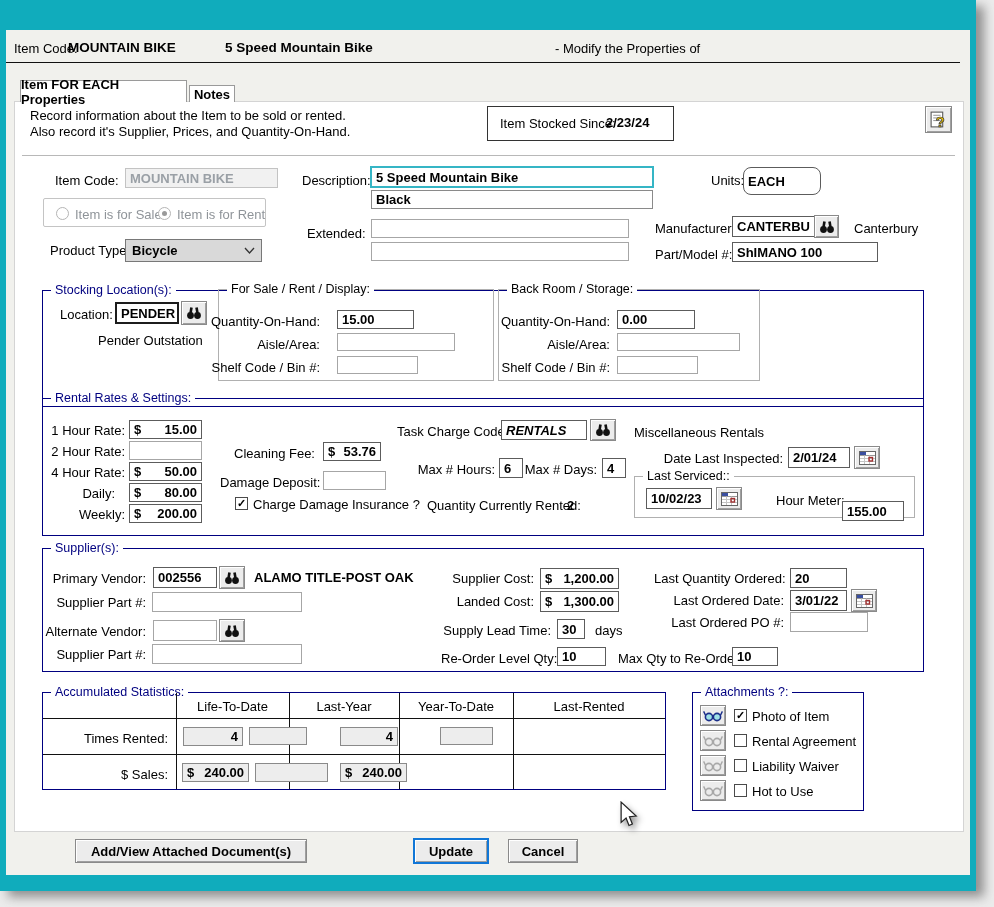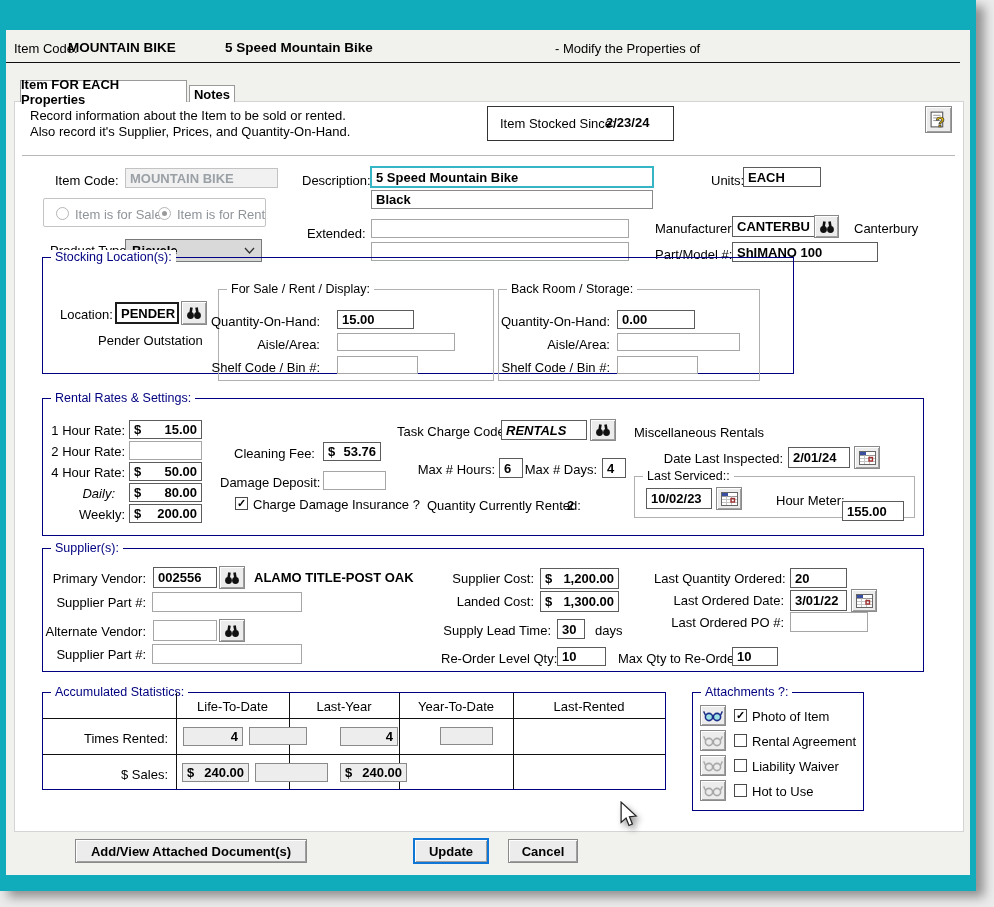--- a/index.html
+++ b/index.html
@@ -78,21 +78,21 @@
         </svg>
       </div>
       <div class="z" style="position:absolute; left:16px; top:125px; width:933px; height:1px; background:#b8b8b8;"></div>
 
       <div class="lbl z" style="left:49px; top:143px;">Item Code:</div>
       <div class="fld disabled z" style="left:119px; top:138px; width:153px; height:20px;">MOUNTAIN BIKE</div>
       <div class="lbl z" style="left:296px; top:143px;">Description:</div>
       <div class="fld focus z" style="left:364px; top:136px; width:284px; height:22px;">5 Speed Mountain Bike</div>
       <div class="fld z" style="left:365px; top:160px; width:282px; height:19px; border-color:#8a8a8a;">Black</div>
       <div class="lbl z" style="left:705px; top:143px;">Units:</div>
-      <div class="fld z" style="left:737px; top:137px; width:78px; height:20px;">EACH</div>
+      <div class="fld z" style="left:737px; top:137px; width:78px; height:28px;border-radius:8px;">EACH</div>
 
       <div class="z" style="position:absolute; left:37px; top:168px; width:223px; height:29px; border:1px solid #c4c4c4; border-radius:2px;"></div>
       <div class="radio z" style="left:50px; top:177px;"></div>
       <div class="lbl graytxt z" style="left:69px; top:177px;">Item is for Sale</div>
       <div class="radio z on" style="left:152px; top:177px;"></div>
       <div class="lbl graytxt z" style="left:171px; top:177px;">Item is for Rent</div>
 
       <div class="lbl z" style="left:44px; top:213px;">Product Type:</div>
       <div class="combo z" style="left:119px; top:209px; width:137px; height:23px;">
         <span>Bicycle</span>
@@ -110,21 +110,21 @@
             <line x1="4.5" y1="7" x2="5.5" y2="1.5" stroke="#111" stroke-width="2.6"></line>
             <line x1="11.5" y1="7" x2="10.5" y2="1.5" stroke="#111" stroke-width="2.6"></line>
             <circle cx="4.5" cy="9.5" r="3.4" fill="#111"></circle>
             <circle cx="11.5" cy="9.5" r="3.4" fill="#111"></circle>
           </svg>
       </div>
       <div class="lbl z" style="left:848px; top:191px;">Canterbury</div>
       <div class="lbl z" style="left:649px; top:217px;">Part/Model #:</div>
       <div class="fld z" style="left:726px; top:212px; width:146px; height:20px;">ShIMANO 100</div>
 
-      <div class="fieldset z" style="left:36px; top:227px; width:752px; height:117px;padding-left:11px;">
+      <div class="fieldset z" style="left:36px; top:260px; width:882px; height:117px;padding-left:11px;">
         <span class="legend">Stocking Location(s):</span>
       </div>
       <div class="lbl z" style="left:54px; top:277px;">Location:</div>
       <div class="fld heavy z" style="left:109px; top:272px; width:64px; height:22px;">PENDER</div>
       <div class="btn3d z" style="left:175px; top:271px; width:26px; height:24px;">
         <svg width="16" height="14" viewBox="0 0 16 14">
             <line x1="4.5" y1="7" x2="5.5" y2="1.5" stroke="#111" stroke-width="2.6"></line>
             <line x1="11.5" y1="7" x2="10.5" y2="1.5" stroke="#111" stroke-width="2.6"></line>
             <circle cx="4.5" cy="9.5" r="3.4" fill="#111"></circle>
             <circle cx="11.5" cy="9.5" r="3.4" fill="#111"></circle>
@@ -154,21 +154,21 @@
 
       <div class="fieldset z" style="left:36px; top:368px; width:882px; height:138px;">
         <span class="legend">Rental Rates &amp; Settings:</span>
       </div>
       <div class="lbl rlbl z" style="left:29px; top:393px; width:90px;">1 Hour Rate:</div>
       <div class="fld money z" style="left:123px; top:390px; width:73px; height:19px;"><span>$</span><span>15.00</span></div>
       <div class="lbl rlbl z" style="left:29px; top:414px; width:90px;">2 Hour Rate:</div>
       <div class="fld light z" style="left:123px; top:411px; width:73px; height:19px;"></div>
       <div class="lbl rlbl z" style="left:29px; top:435px; width:90px;">4 Hour Rate:</div>
       <div class="fld money z" style="left:123px; top:432px; width:73px; height:19px;"><span>$</span><span>50.00</span></div>
-      <div class="lbl rlbl z" style="left:19px; top:456px; width:90px;font-style:italic;">Daily:</div>
+      <div class="lbl rlbl z" style="left:19px; top:456px; width:90px;">Daily:</div>
       <div class="fld money z" style="left:123px; top:453px; width:73px; height:19px;"><span>$</span><span>80.00</span></div>
       <div class="lbl rlbl z" style="left:29px; top:477px; width:90px;">Weekly:</div>
       <div class="fld money z" style="left:123px; top:474px; width:73px; height:19px;"><span>$</span><span>200.00</span></div>
 
       <div class="lbl rlbl z" style="left:219px; top:416px; width:90px;">Cleaning Fee:</div>
       <div class="fld money z" style="left:317px; top:412px; width:58px; height:19px;"><span>$</span><span>53.76</span></div>
       <div class="lbl rlbl z" style="left:214px; top:445px; width:95px;">Damage Deposit:</div>
       <div class="fld light z" style="left:317px; top:441px; width:63px; height:19px;"></div>
       <div class="checkbox z on" style="left:229px; top:467px;"></div>
       <div class="lbl z" style="left:247px; top:467px;">Charge Damage Insurance ?</div>

